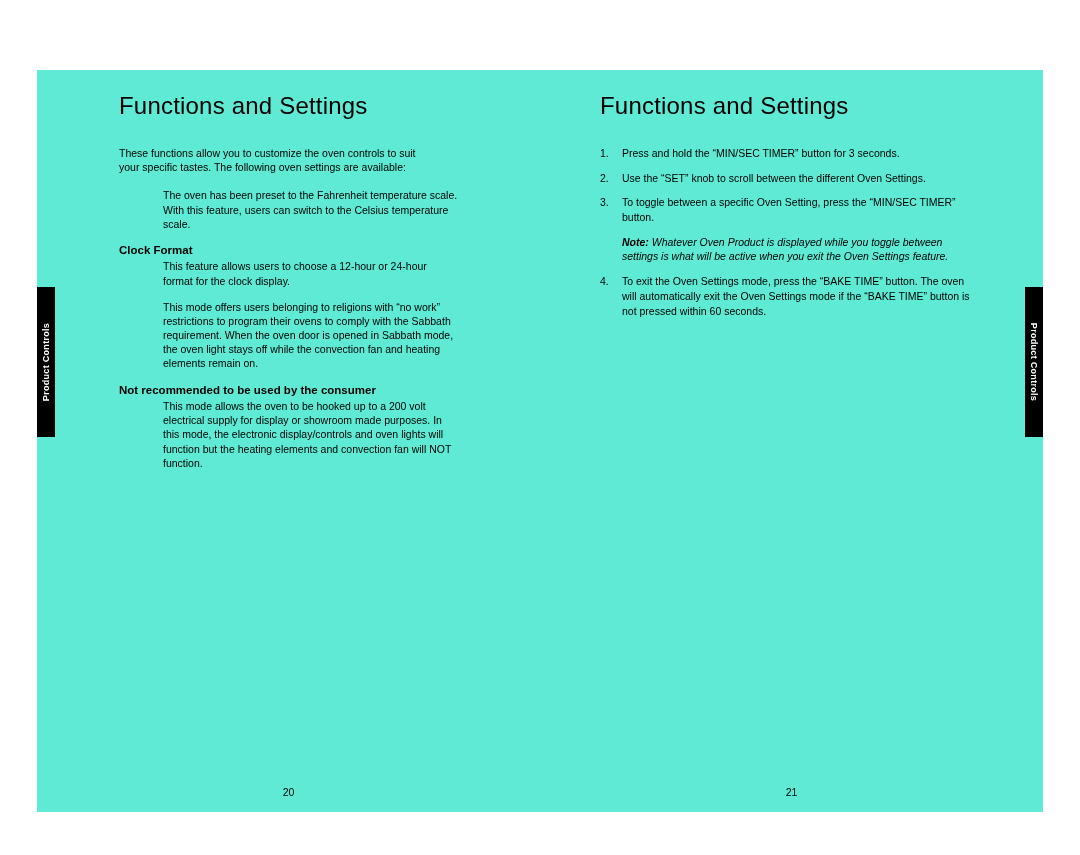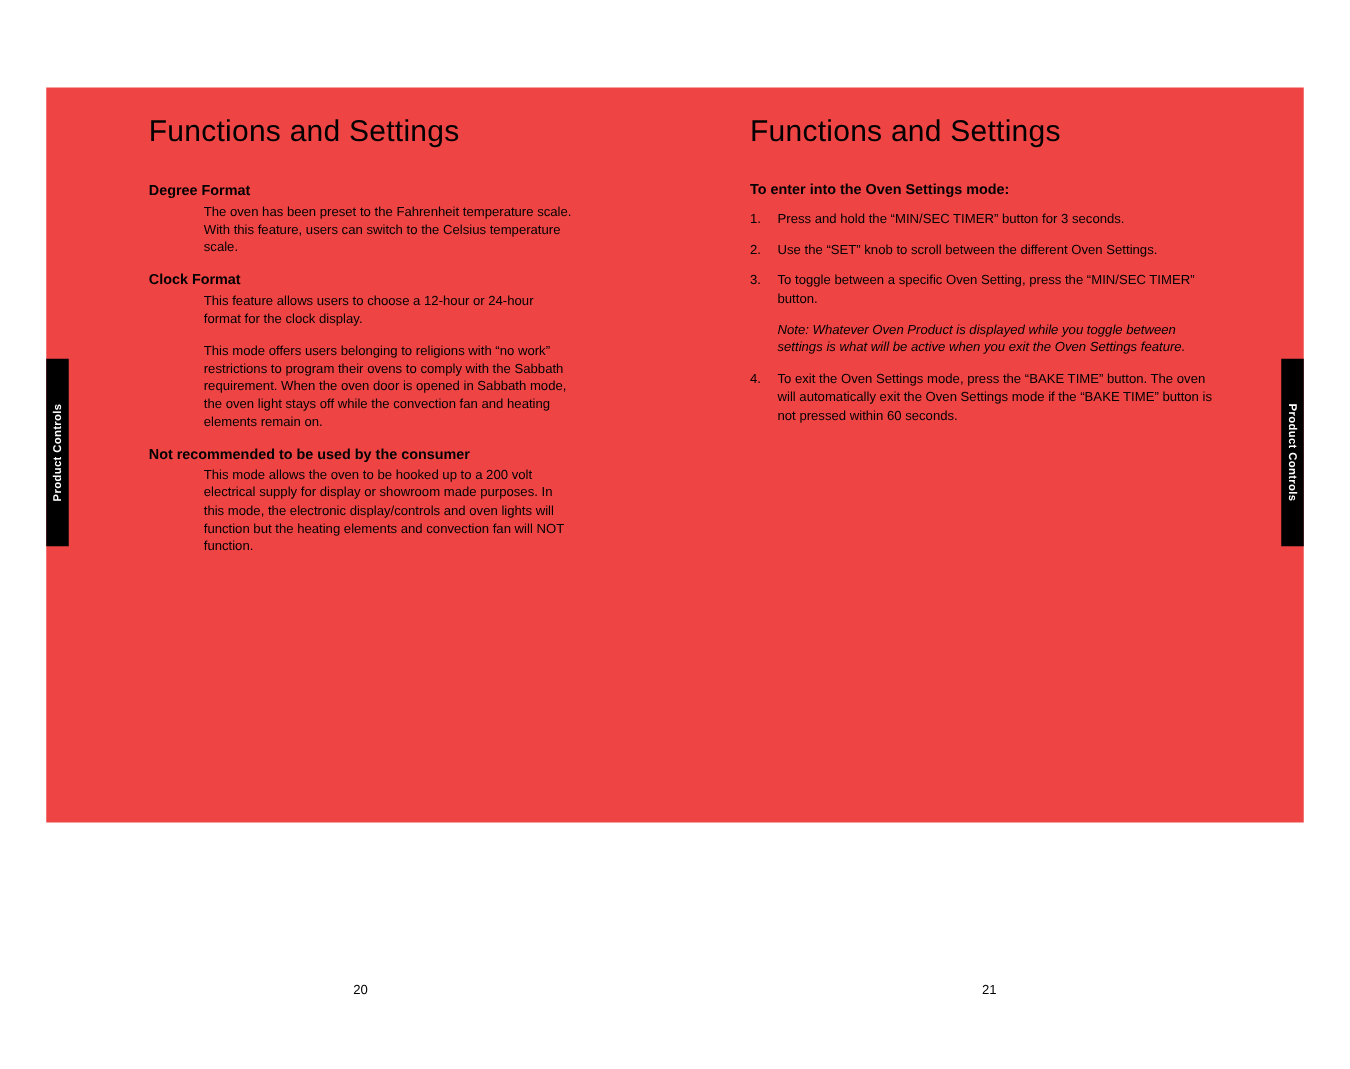--- a/index.html
+++ b/index.html
@@ -2,22 +2,22 @@
 <html><head>
 <meta charset="utf-8">
 <style>
   * { margin: 0; padding: 0; box-sizing: border-box; }
   html, body { width: 1080px; height: 855px; background: #ffffff; font-family: "Helvetica Neue", Helvetica, Arial, sans-serif; color: #000; }
   .spread {
     position: absolute;
     top: 70px;
     left: 37px;
     width: 1006px;
-    height: 588px;
-    background: #ef4444;
+    height: 742px;
+    background: #5eead4;
   }
   .page {
     position: absolute;
     top: 0;
     width: 503px;
     height: 742px;
   }
   .page-left { left: 0; }
   .page-right { left: 503px; }
   .content {
@@ -77,21 +77,21 @@
     top: 0;
   }
   .note-block {
     font-size: 10.5px;
     line-height: 1.4;
     font-style: italic;
     padding-left: 22px;
     margin-bottom: 10px;
     max-width: 370px;
   }
-  .note-label { font-weight: 400; font-style: italic; }
+  .note-label { font-weight: 700; font-style: italic; }
   .pagenum {
     position: absolute;
     bottom: 14px;
     font-size: 10.5px;
     margin-top: 35px;
   }
   .page-left .pagenum { left: 50%; transform: translateX(-50%); }
   .page-right .pagenum { left: 50%; transform: translateX(-50%); }
   .side-tab {
     position: absolute;
@@ -120,23 +120,23 @@
 <body>
 
 <div class="spread">
 
   <div class="page page-left">
     <div class="side-tab tab-left">
       <span>Product Controls</span>
     </div>
     <div class="content">
       <h1 class="title">Functions and Settings</h1>
+      <p class="intro">These functions allow you to customize the oven controls to suit your specific tastes. The following oven settings are available:</p>
 
       <div class="section">
-        <div class="sec-head">Degree Format</div>
         <div class="sec-body">The oven has been preset to the Fahrenheit temperature scale. With this feature, users can switch to the Celsius temperature scale.</div>
       </div>
 
       <div class="section">
         <div class="sec-head">Clock Format</div>
         <div class="sec-body">This feature allows users to choose a 12-hour or 24-hour format for the clock display.</div>
       </div>
 
       <div class="section">
         <div class="sec-body">This mode offers users belonging to religions with “no work” restrictions to program their ovens to comply with the Sabbath requirement. When the oven door is opened in Sabbath mode, the oven light stays off while the convection fan and heating elements remain on.</div>
@@ -149,21 +149,20 @@
     </div>
     <div class="pagenum">20</div>
   </div>
 
   <div class="page page-right">
     <div class="side-tab tab-right">
       <span>Product Controls</span>
     </div>
     <div class="content">
       <h1 class="title">Functions and Settings</h1>
-      <div class="subhead">To enter into the Oven Settings mode:</div>
 
       <ol class="steps">
         <li>Press and hold the “MIN/SEC TIMER” button for 3 seconds.</li>
         <li>Use the “SET” knob to scroll between the different Oven Settings.</li>
         <li>To toggle between a specific Oven Setting, press the “MIN/SEC TIMER” button.</li>
       </ol>
 
       <div class="note-block">
         <span class="note-label">Note:</span>
         <span>Whatever Oven Product is displayed while you toggle between settings is what will be active when you exit the Oven Settings feature.</span>

